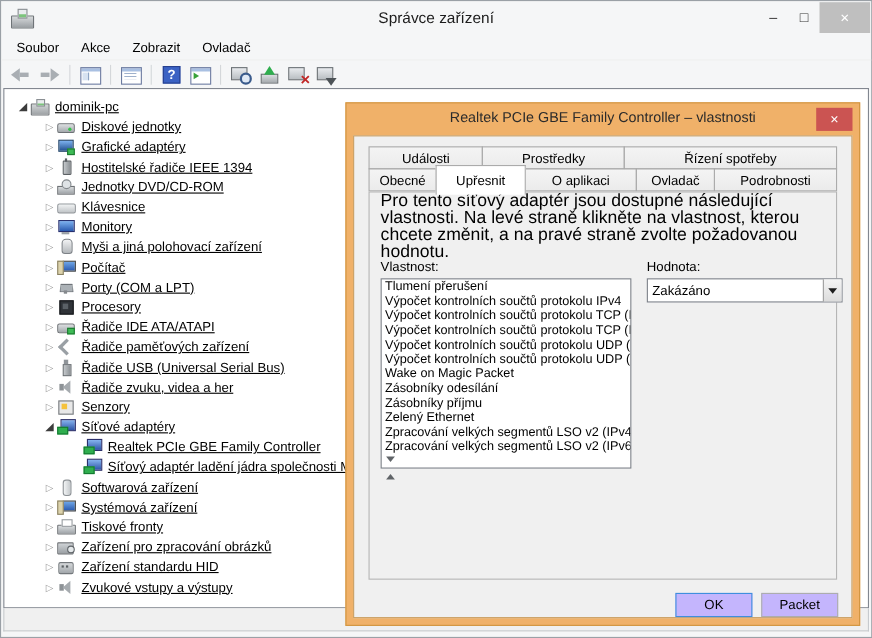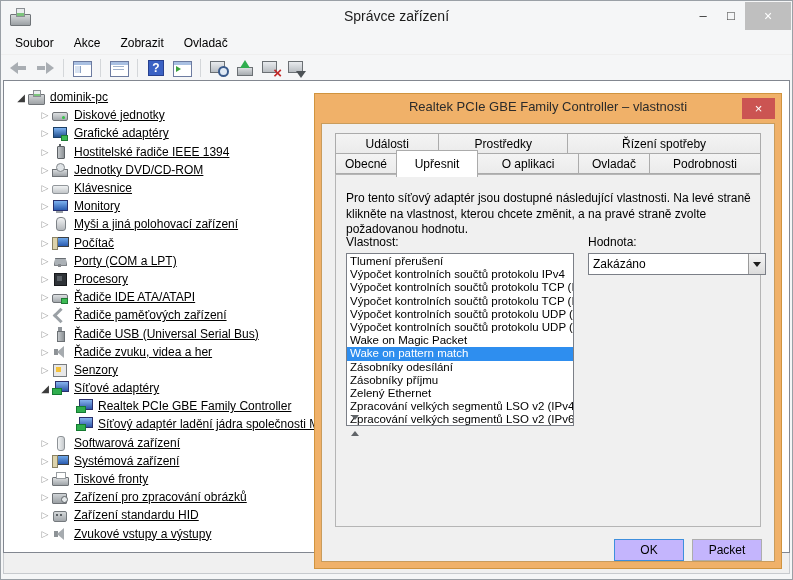--- a/index.html
+++ b/index.html
@@ -163,21 +163,21 @@
   .tabs-top { top:9px; height:21px; }
   .tabs-bottom { top:29px; height:21px; }
   .tab { height:21px; border:1px solid #ababab; background:linear-gradient(#f4f4f4,#ebebeb);
     display:flex; align-items:center; justify-content:center; font-size:12px; color:#000;
     margin-left:-1px; position:relative; z-index:1; flex-basis:0; }
   .tab:first-child { margin-left:0;text-align:center; }
   .tab.active { background:#fff; height:27px; top:-3px; z-index:3; border-bottom:none; }
 
   .page { position:absolute; left:13px; right:13px; top:50px; bottom:34px; border:1px solid #b5b5b5;
     background:#f0f0f0; z-index:2; }
-  .desc { position:absolute; left:10px; top:16px; width:406px; font-size:12px; line-height:15.5px; color:#000; }
+  .desc { position:absolute; left:10px; top:0; width:406px; font-size:16px; line-height:15.5px; color:#000; }
   .lbl { position:absolute; font-size:12px; color:#000; }
   .lbl-prop { left:10px; top:60px; }
   .lbl-val { left:252px; top:60px; }
 
   .listbox { position:absolute; left:10px; top:78px; width:228px; height:173px; background:#fff;
     border:1px solid #7b7f87; display:flex;flex-direction:column; }
   .list-items { flex:1; overflow:hidden; padding-top:1px; }
   .lrow { height:13.2px; line-height:13px; font-size:11.5px; padding-left:3px; white-space:nowrap;
     overflow:hidden; color:#000; }
   .lrow.selected { background:#2e8eef; color:#fff; }
@@ -402,21 +402,20 @@
 
         <div class="listbox">
           <div class="list-items" id="list-items">
               <div class="lrow">Tlumení přerušení</div>
               <div class="lrow">Výpočet kontrolních součtů protokolu IPv4</div>
               <div class="lrow">Výpočet kontrolních součtů protokolu TCP (IPv4)</div>
               <div class="lrow">Výpočet kontrolních součtů protokolu TCP (IPv6)</div>
               <div class="lrow">Výpočet kontrolních součtů protokolu UDP (IPv4)</div>
               <div class="lrow">Výpočet kontrolních součtů protokolu UDP (IPv6)</div>
               <div class="lrow">Wake on Magic Packet</div>
-              <div class="lrow selected">Wake on pattern match</div>
               <div class="lrow">Zásobníky odesílání</div>
               <div class="lrow">Zásobníky příjmu</div>
               <div class="lrow">Zelený Ethernet</div>
               <div class="lrow">Zpracování velkých segmentů LSO v2 (IPv4)</div>
               <div class="lrow">Zpracování velkých segmentů LSO v2 (IPv6)</div>
             </div>
           <div class="list-scroll">
             <div class="sb sb-up"></div>
             <div class="sb sb-down"></div>
           </div>

